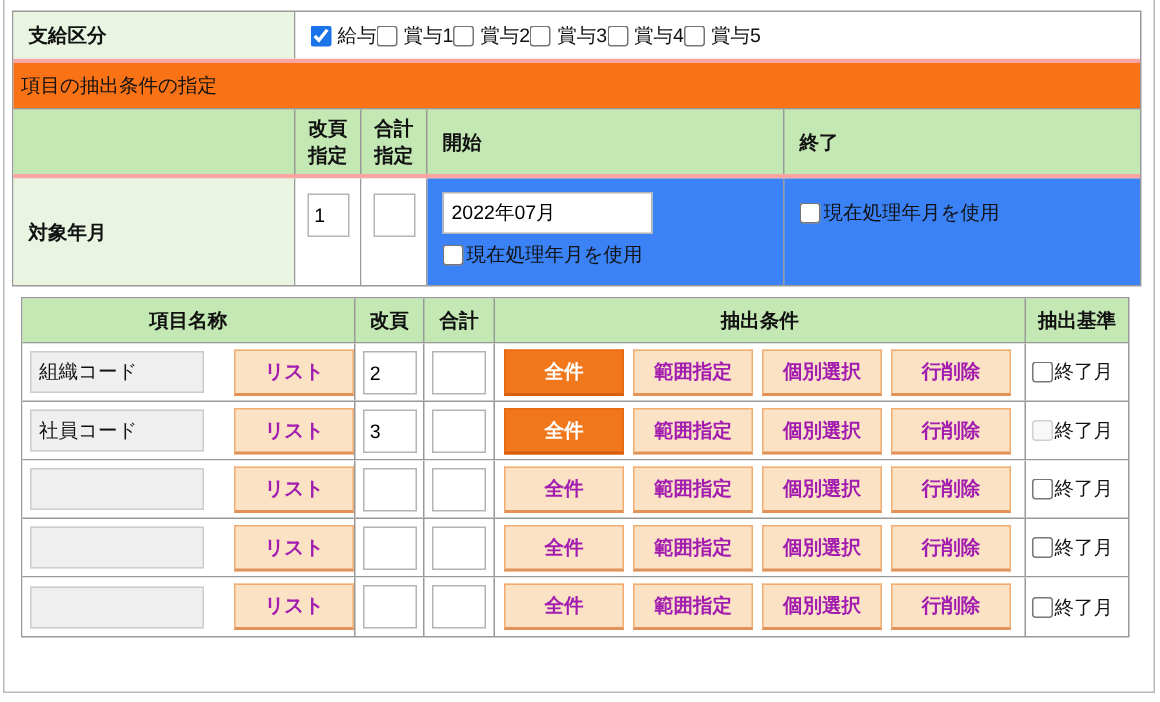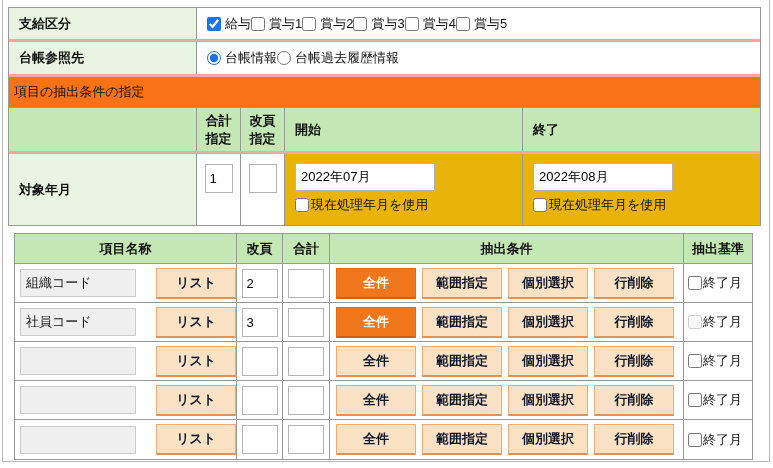--- a/index.html
+++ b/index.html
@@ -29,21 +29,21 @@
   .hdr-row > div:last-child { border-right: none; }
   .h-blank { width: 188px; }
   .h-small { width: 44px; justify-content: center; text-align: center; line-height: 1.35;
     padding: 0 8px; }
   .h-start { width: 238px; padding-left: 10px; }
   .h-end { flex: 1; padding-left: 10px; }
   .period-row { height: 71px; }
   .p-small { width: 44px; border-right: 1px solid #999; background: #fff; }
   .p-small input { display: block; width: 28px; height: 29px; margin: 10px auto 0;
     border: 1px solid #b3b3b3; padding: 2px 4px; font-size: 13px; }
-  .p-date { width: 238px; border-right: 1px solid #999; background: #eab308; padding: 9px 0 0 10px; }
+  .p-date { width: 238px; border-right: 1px solid #999; background: #3b82f6; padding: 9px 0 0 10px; }
   .p-date.last { flex: 1; border-right: none; }
   .p-date input[type="text"] { width: 140px; height: 28px; border: 1px solid #b3b3b3;
     padding: 2px 5px; font-size: 13px; }
   .p-date .opt { margin-top: 5px; gap: 2px; }
 
   
   .bottom-table { margin: 7px 0 0 11px; width: 739px; border: 1px solid #999; }
   .brow { display: flex; border-bottom: 1px solid #999; background: #fff; }
   .brow:last-child { border-bottom: none; }
   .bheader { height: 30px; background: #c4e8b4; font-weight: bold; }
@@ -63,21 +63,21 @@
     line-height: 26px; padding-left: 5px; overflow: hidden; white-space: nowrap; }
   .d-kai { width: 46px; justify-content: center; }
   .d-gou { width: 47px; justify-content: center; }
   .d-kai input, .d-gou input { width: 36px; height: 29px; border: 1px solid #b3b3b3;
     padding: 2px 4px; font-size: 13px; }
   .d-cond { flex: 1; padding-left: 6px; gap: 6px; }
   .d-crit { width: 68px; padding-left: 4px; }
   .d-crit .opt { gap: 1px; }
 
   
-  .btn { font-family: inherit; font-size: 13px; font-weight: bold; color: #0f172a;
+  .btn { font-family: inherit; font-size: 13px; font-weight: bold; color: #a21caf;
     background: #fbe2c4; border: 1px solid #f2ab70; border-bottom: 2px solid #e09258;
     height: 31px; cursor: pointer; text-align: center; }
   .btn.list { width: 80px; }
   .btn.cond { width: 80px; }
   .btn.active { background: #f0771c; color: #fff; border: 1px solid #e8690f;
     border-bottom: 2px solid #d55f0a; }
 </style>
 </head>
 <body>
 
@@ -108,61 +108,47 @@
           <input type="checkbox" style="">
           <span>賞与4</span>
         </label>
         <label class="opt">
           <input type="checkbox" style="">
           <span>賞与5</span>
         </label>
       </div>
     </div>
 
-    <div class="trow row-ledger">
-      <div class="label-cell">台帳参照先</div>
-      <div class="content-cell">
-        <label class="opt">
-          <input type="radio" name="ledger" checked="" style="">
-          <span>台帳情報</span>
-        </label>
-        <label class="opt">
-          <input type="radio" name="ledger" style="">
-          <span>台帳過去履歴情報</span>
-        </label>
-      </div>
-    </div>
 
     <div class="section-row">項目の抽出条件の指定</div>
 
     <div class="trow hdr-row">
       <div class="h-blank"></div>
+      <div class="h-small">改頁指定</div>
       <div class="h-small">合計指定</div>
-      <div class="h-small">改頁指定</div>
       <div class="h-start">開始</div>
       <div class="h-end">終了</div>
     </div>
 
     <div class="trow period-row">
       <div class="label-cell">対象年月</div>
       <div class="p-small">
         <input type="text" value="1" style="">
       </div>
       <div class="p-small">
         <input type="text" value="" style="">
       </div>
       <div class="p-date">
         <input type="text" value="2022年07月" style="">
         <label class="opt">
           <input type="checkbox" style="">
           <span>現在処理年月を使用</span>
         </label>
       </div>
       <div class="p-date last">
-        <input type="text" value="2022年08月" style="">
         <label class="opt">
           <input type="checkbox" style="">
           <span>現在処理年月を使用</span>
         </label>
       </div>
     </div>
 
   </div>
 
   <div class="bottom-table">

